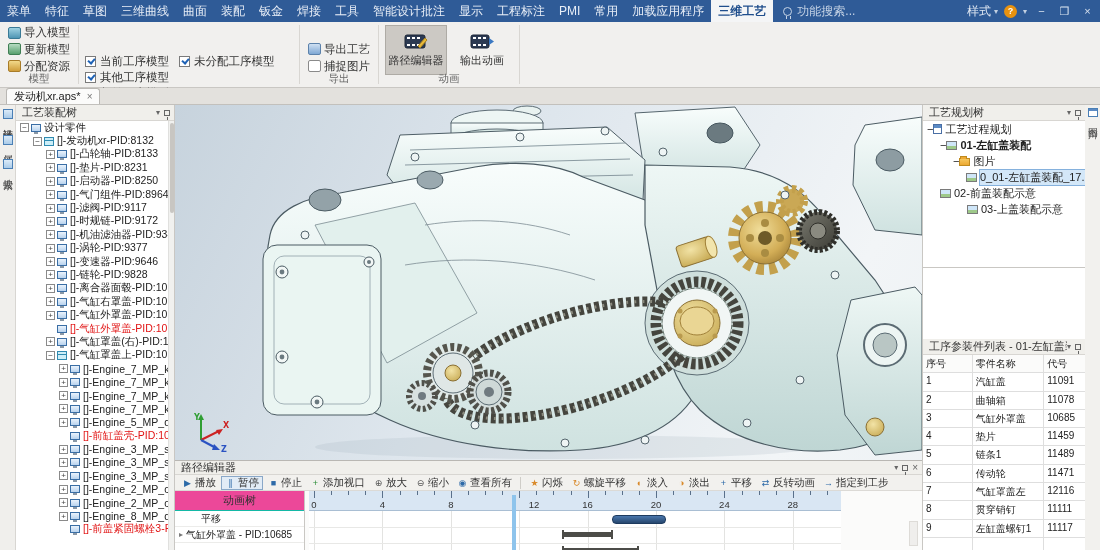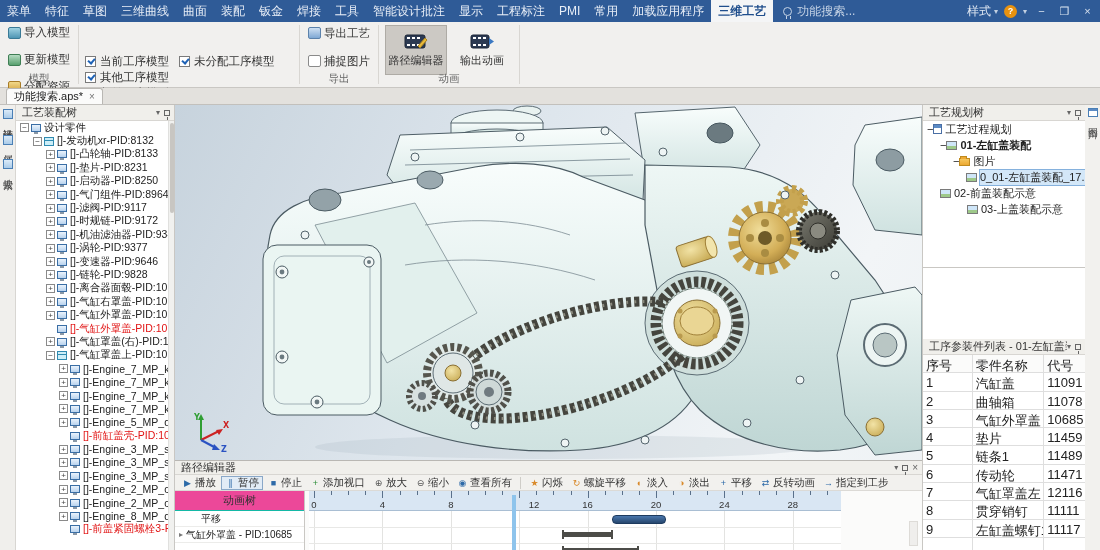--- a/index.html
+++ b/index.html
@@ -18,21 +18,21 @@
   .style-btn { display:flex; align-items:center; gap:3px; font-size:12px; color:#dfe7f2; }
   .caret { font-size:8px; color:#c2d0e2; }
   .help-ic { width:13px; height:13px; border-radius:50%; background:#e8920f; color:#fff; font-size:9px; font-weight:bold; display:flex; align-items:center; justify-content:center; }
   .winbtn { width:17px; height:18px; display:flex; align-items:center; justify-content:center; color:#d7e1ee; font-size:11px; }
 
   
   .ribbon { position:absolute; left:0; top:22px; width:1100px; height:66px; background:#f1f0ee; border-bottom:1px solid #c9c7c3; display:flex; }
   .rgroup { position:relative; padding:3px 6px 13px 6px; display:flex; }
   .rgroup .glabel { position:absolute; left:0; right:0; bottom:1px; text-align:center; font-size:10.5px; color:#666; }
   .rsep { width:1px; background:#d8d6d2; margin:3px 0; }
-  .vstack { display:flex; flex-direction:column; justify-content:flex-start; gap:12px; }
+  .vstack { display:flex; flex-direction:column; justify-content:flex-end; gap:1px; }
   .rbtn { display:flex; align-items:center; gap:3px; font-size:11.5px; color:#333; padding:0 2px; height:16px; white-space:nowrap; }
   .ric { width:13px; height:12px; border-radius:2px; flex:none; }
   .ric.import { background:linear-gradient(#9fd2e2,#4f96b4); border:1px solid #3a7a96; }
   .ric.update { background:linear-gradient(#b6dcc2,#58a06e); border:1px solid #3f7e54; }
   .ric.alloc  { background:linear-gradient(#f2d98a,#cf9d3a); border:1px solid #a87c28; }
   .ric.exportp{ background:linear-gradient(#cfe0f2,#7fa8d4); border:1px solid #5c82ab; }
   .ric.capture{ background:#fff; border:1px solid #8a8a8a; }
   .chkgrid { display:grid; grid-template-columns:auto auto; grid-auto-flow:column; grid-template-rows:repeat(3,16px); column-gap:10px; }
   .chk { display:flex; align-items:center; gap:4px; font-size:11.5px; color:#333; white-space:nowrap;margin-top:36px; }
   .box { width:11px; height:11px; background:#fff; border:1px solid #7a7a7a; position:relative; flex:none; }
@@ -106,21 +106,21 @@
   .bar-gray:before,.bar-gray:after { content:""; position:absolute; top:-2px; width:2px; height:9px; background:#4c4c48; }
   .bar-gray:before { left:0; } .bar-gray:after { right:0; }
   .bp-scroll { position:absolute; right:4px; top:30px; bottom:4px; width:9px; background:#efeeec; border:1px solid #dddbd7; }
 
   
   .right-panel { position:absolute; left:922px; top:0; width:163px; height:445px; background:#fff; border-left:1px solid #c9c7c3; }
   .rp-top { position:absolute; left:0; top:0; right:0; height:163px; border-bottom:1px solid #c9c7c3; }
   .rp-bottom { position:absolute; left:0; top:234px; right:0; bottom:0; }
   .ptree { position:absolute; top:16px; left:0; right:0; bottom:0; overflow:hidden; }
   .prow { display:flex; align-items:center; height:16px; white-space:nowrap; font-size:11px; }
-  .ptable { position:absolute; top:16px; left:0; right:0; bottom:0; font-size:13px; }
+  .ptable { position:absolute; top:16px; left:0; right:0; bottom:0; font-size:10px; }
   .ptr { display:flex; height:18.3px; border-bottom:1px solid #dedede; }
   .ptd { padding:2px 3px; border-right:1px solid #dedede; overflow:hidden; white-space:nowrap; }
   .c0 { width:50px; } .c1 { width:72px; } .c2 { width:41px; border-right:none; }
   .ptr.head { background:#fbfbfa; }
 
   .right-rail { position:absolute; left:1085px; top:0; width:15px; height:445px; background:#f2f1ee; }
   .rr-tab { display:flex; flex-direction:column; align-items:center; gap:3px; padding-top:3px; }
   .rr-ic { width:10px; height:9px; border:1px solid #4a7fb5; background:#fff; position:relative; }
   .rr-ic:after { content:""; position:absolute; left:0; top:0; width:8px; height:2px; background:#5b8ac4; }
 
@@ -246,21 +246,21 @@
       </svg>
       <span>输出动画</span>
     </div>
     <div class="glabel">动画</div>
   </div>
   <div class="rsep"></div>
 </div>
 
 <div class="tabbar">
   <div class="doctab">
-    <span>功能搜索.aps*</span>
+    <span>发动机xr.aps*</span>
     <span class="x">×</span>
   </div>
 </div>
 
 <div class="main">
 
   <div class="left-rail">
       <div class="rail-tab">
         <span class="rail-ic"></span>
         <span class="rail-label">设计环境</span>

